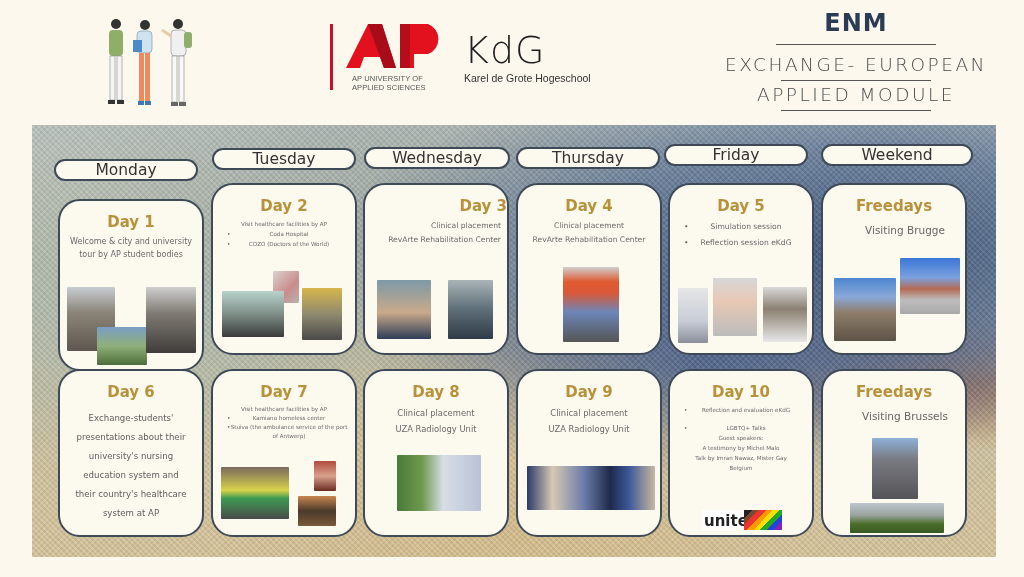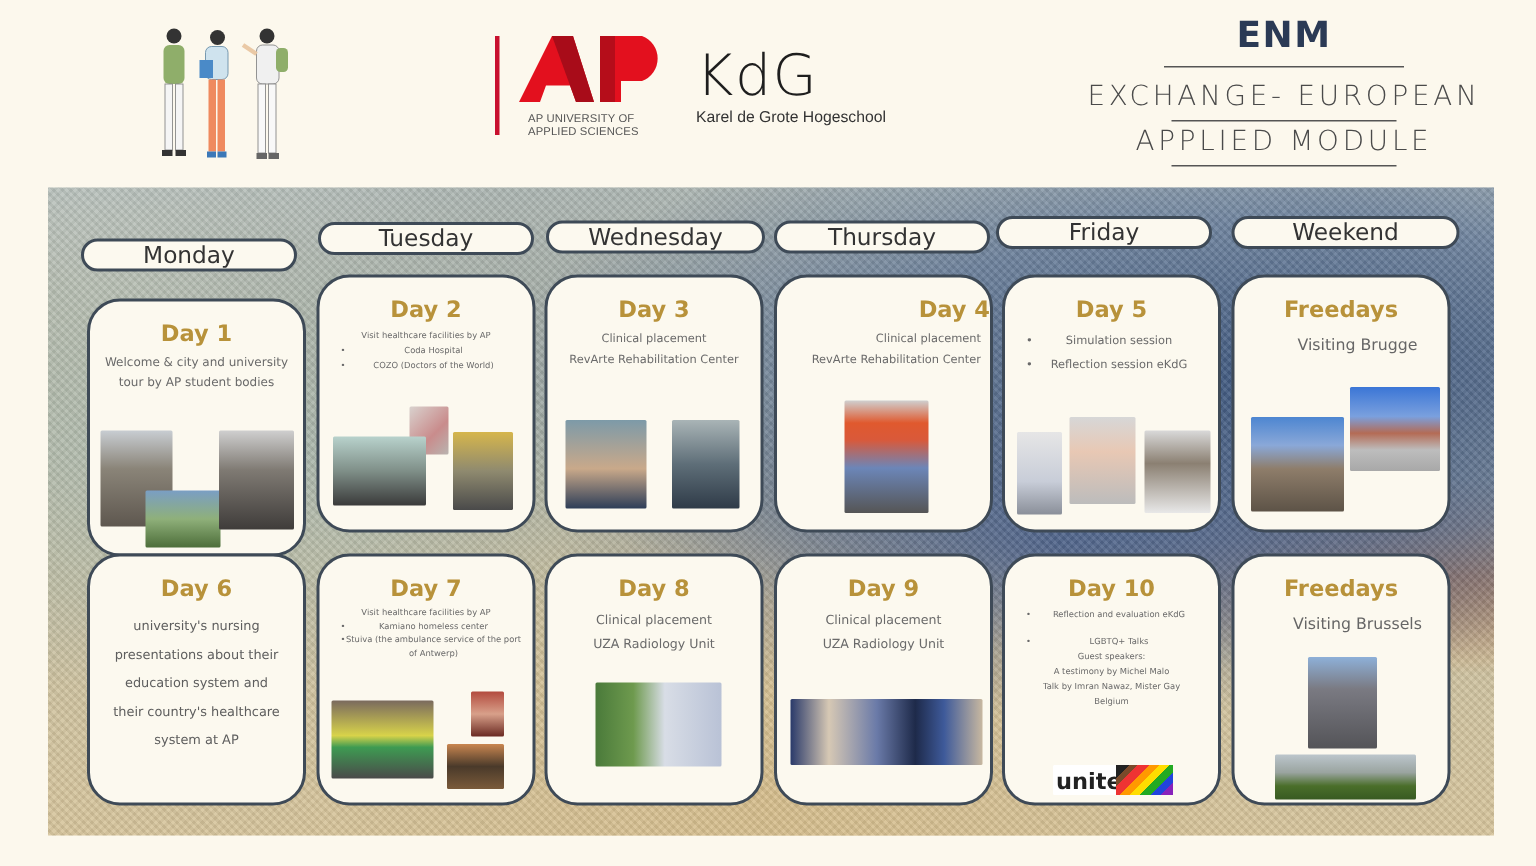--- a/index.html
+++ b/index.html
@@ -160,31 +160,31 @@
     <ul class="bullets">
       <li>Coda Hospital</li>
       <li>COZO (Doctors of the World)</li>
     </ul>
   </div>
   <div class="photo" style="left:60px; top:86px; width:26px; height:32px; background:linear-gradient(135deg,#d9d2ce 0%,#c98c8c 60%,#b9b4b0 100%);"></div>
   <div class="photo" style="left:9px; top:106px; width:62px; height:46px; background:linear-gradient(180deg,#b8d2cc 0%,#7f8f88 50%,#3a3a3a 100%);"></div>
   <div class="photo" style="left:89px; top:103px; width:40px; height:52px; background:linear-gradient(180deg,#d6b64c 0%,#8f8a6f 50%,#4a4a4a 100%);"></div>
 </div>
 
-<div class="card" style="left:363px; top:183px; height:172px;">
+<div class="card" style="left:363px; top:183px; height:172px;text-align:right;">
   <div class="card-title">Day 3</div>
   <div class="card-text" style="font-size:7.6px; line-height:14px;">
     <div>Clinical placement</div>
     <div>RevArte Rehabilitation Center</div>
   </div>
   <div class="photo" style="left:12px; top:95px; width:54px; height:59px; background:linear-gradient(180deg,#7d9aa8 0%,#c9a98a 55%,#2e3e58 100%);"></div>
   <div class="photo" style="left:83px; top:95px; width:45px; height:59px; background:linear-gradient(180deg,#a9b4b6 0%,#5e6e78 50%,#2f3b48 100%);"></div>
 </div>
 
-<div class="card" style="left:516px; top:183px; height:172px;text-align:right;">
+<div class="card" style="left:516px; top:183px; height:172px;">
   <div class="card-title">Day 4</div>
   <div class="card-text" style="font-size:7.6px; line-height:14px;">
     <div>Clinical placement</div>
     <div>RevArte Rehabilitation Center</div>
   </div>
   <div class="photo" style="left:45px; top:82px; width:56px; height:75px; background:linear-gradient(180deg,#cfcfcf 0%,#e0592e 20%,#d9593a 35%,#6c86b8 60%,#555 100%);"></div>
 </div>
 
 <div class="card" style="left:668px; top:183px; height:172px;">
   <div class="card-title">Day 5</div>
@@ -204,22 +204,23 @@
   <div class="card-text mid">
     <div>Visiting Brugge</div>
   </div>
   <div class="photo" style="left:11px; top:93px; width:62px; height:63px; background:linear-gradient(180deg,#4d86d1 0%,#8aa8d8 30%,#8e7d6a 55%,#5d5347 100%);"></div>
   <div class="photo" style="left:77px; top:73px; width:60px; height:56px; background:linear-gradient(180deg,#3b76d6 0%,#7aa0de 35%,#b46b55 55%,#bdbdbd 75%,#a8a8a8 100%);"></div>
 </div>
 
 <div class="card" style="left:58px; top:369px; height:168px;">
   <div class="card-title">Day 6</div>
   <div class="card-text big" style="font-size:8.6px; line-height:19px; padding-top:8px;">
+    <div>Exchange-students'</div>
+    <div>presentations  about their</div>
     <div>university's nursing</div>
-    <div>presentations  about their</div>
     <div>education system and</div>
     <div>their country's healthcare</div>
     <div>system at AP</div>
   </div>
 </div>
 
 <div class="card" style="left:211px; top:369px; height:168px;">
   <div class="card-title">Day 7</div>
   <div class="card-text small" style="line-height:9px;">
     <div>Visit healthcare facilities by AP</div>

